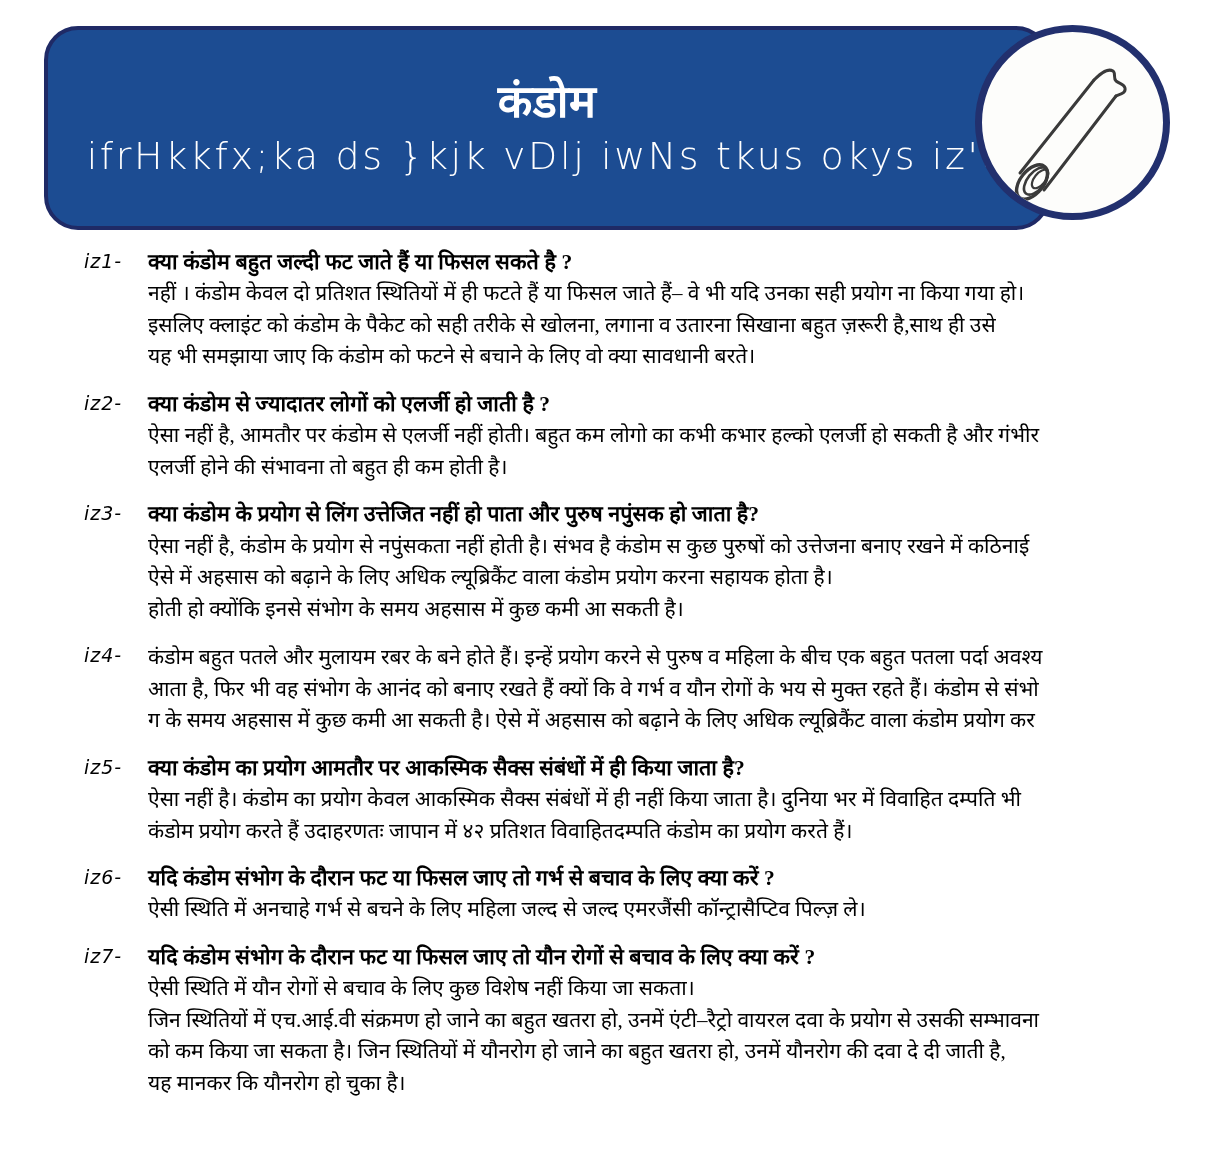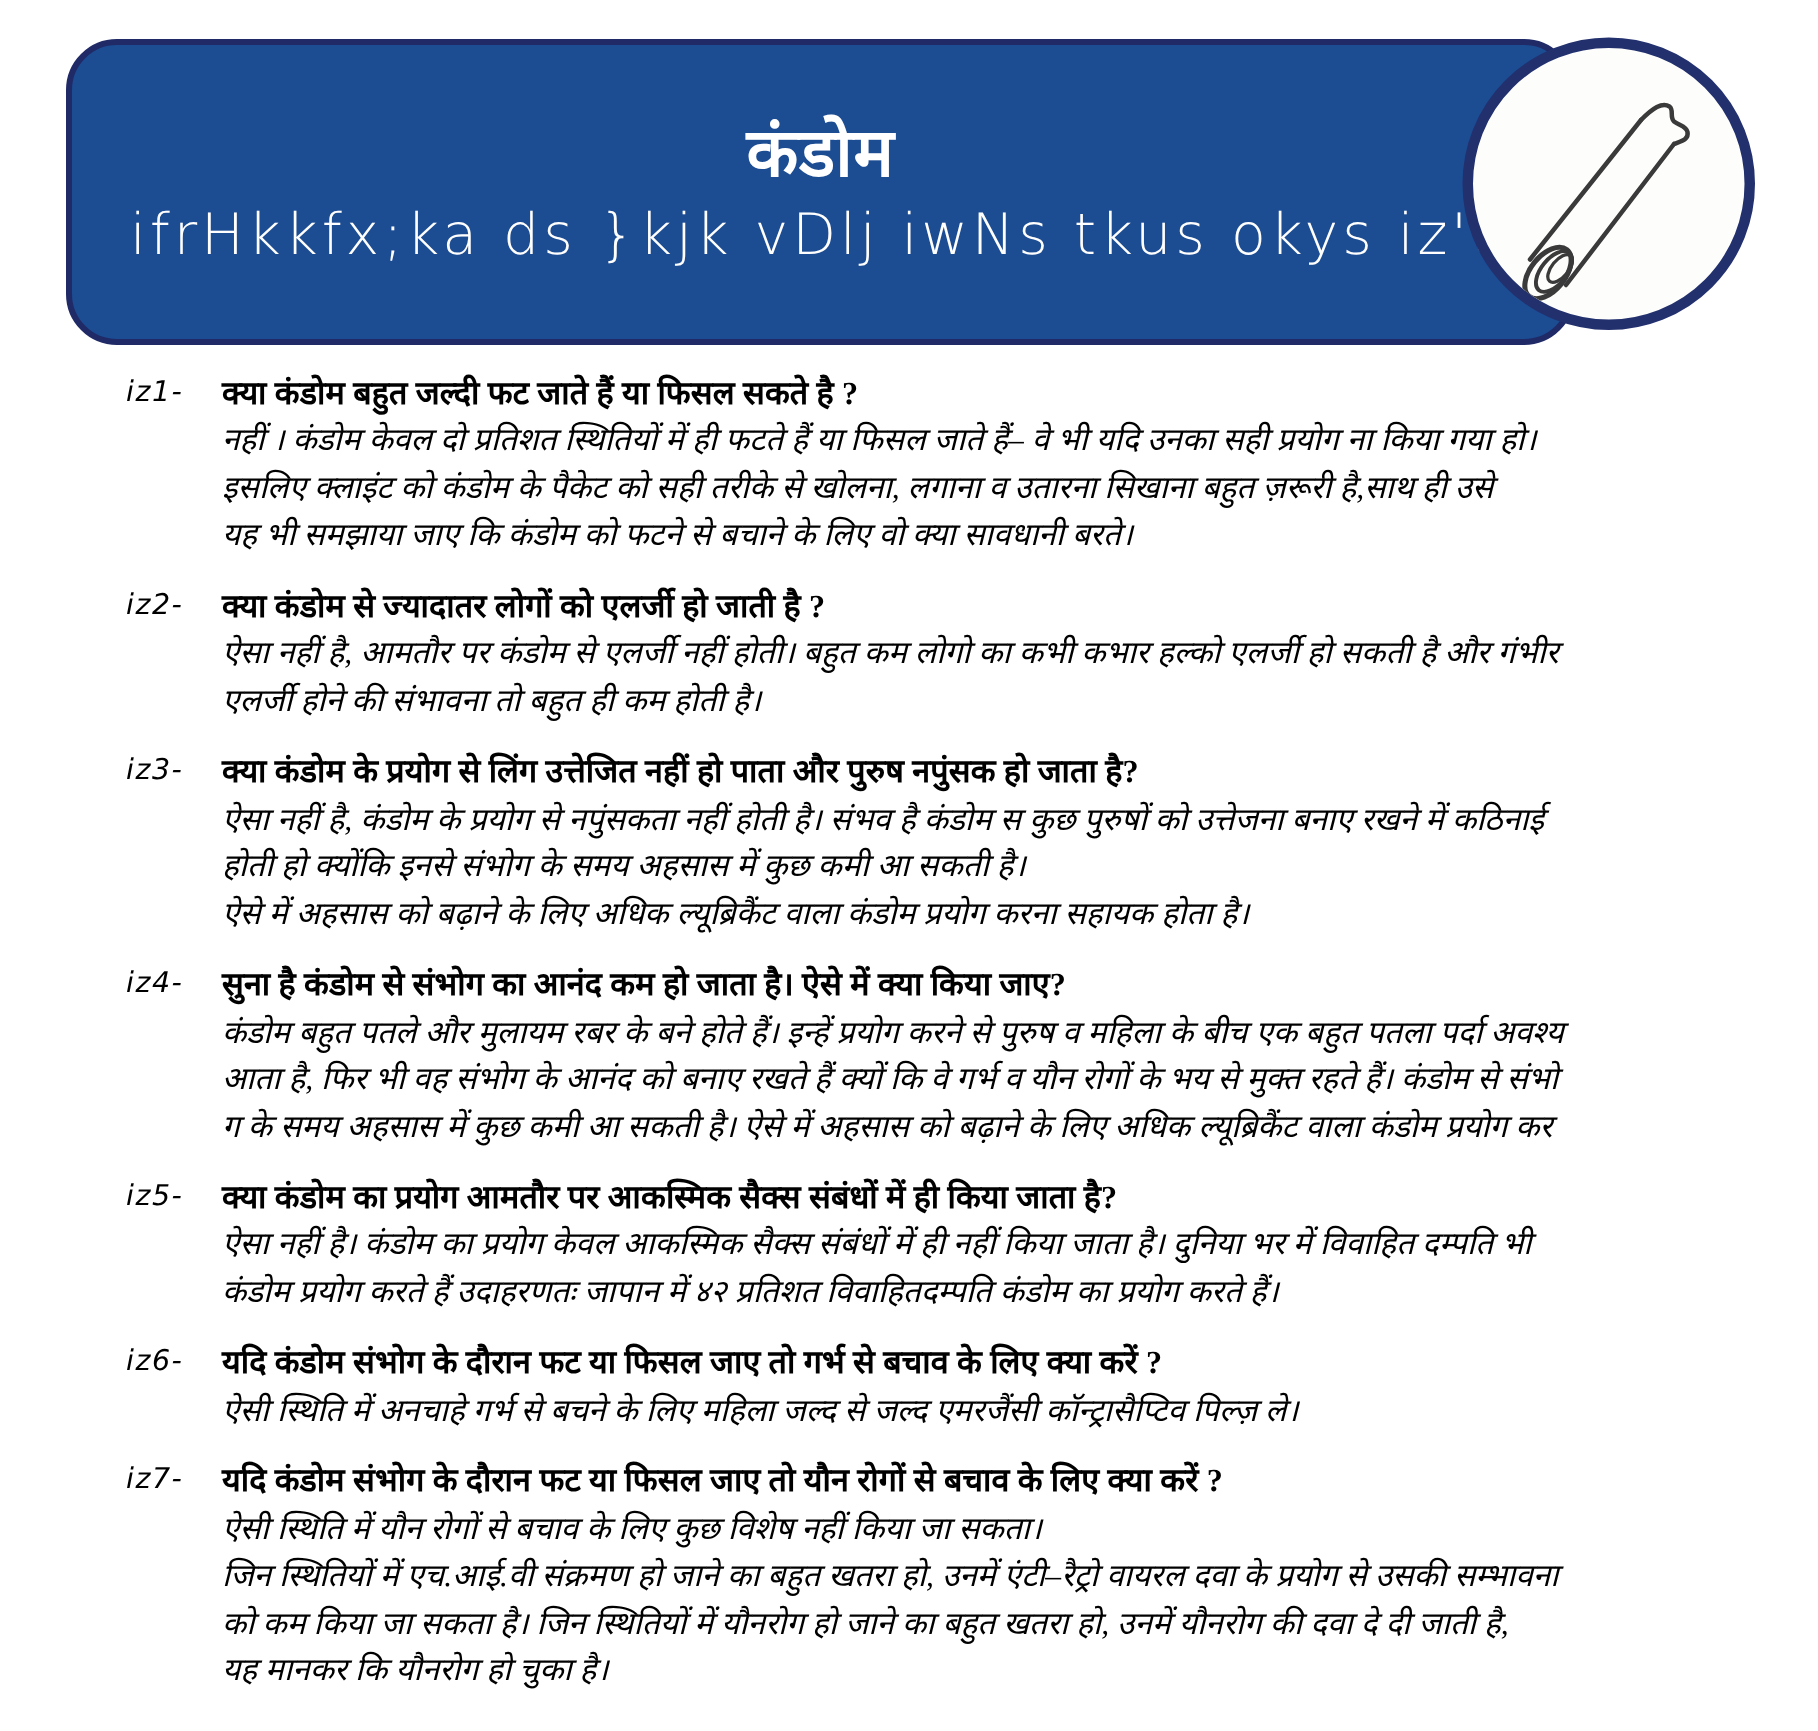--- a/index.html
+++ b/index.html
@@ -119,21 +119,20 @@
     letter-spacing: 0.1px;
   }
   .a-text {
     margin: 0 0 0 64px;
     font-family: "Liberation Serif", "DejaVu Serif", serif;
     font-size: 21px;
     line-height: 1.5;
     text-align: justify;
     text-justify: inter-word;
     letter-spacing: 0.05px;
-    font-style: italic;
   }
   .a-text .para {
     display: block;
   }
   .a-text .para + .para {
     margin-top: 0;
   }
 </style>
 </head>
 <body>
@@ -181,28 +180,27 @@
       <span class="para">ऐसा नहीं है, आमतौर पर कंडोम से एलर्जी नहीं होती। बहुत कम लोगो का कभी कभार  हल्को एलर्जी हो सकती है और गंभीर</span>
       <span class="para">एलर्जी  होने की संभावना तो बहुत ही कम होती है।</span>
     </div>
   </div>
 
   <div class="qa-block">
     <div class="q-marker">iz3-</div>
     <p class="q-text">क्या कंडोम के प्रयोग से लिंग उत्तेजित नहीं हो पाता और पुरुष नपुंसक हो जाता है?</p>
     <div class="a-text">
       <span class="para">ऐसा नहीं है, कंडोम के प्रयोग से नपुंसकता नहीं होती है। संभव है कंडोम स कुछ पुरुषों को उत्तेजना बनाए रखने में कठिनाई</span>
+      <span class="para">ऐसे में अहसास को बढ़ाने के लिए अधिक ल्यूब्रिकैंट वाला कंडोम प्रयोग करना सहायक होता है।</span>
       <span class="para">होती हो क्योंकि इनसे संभोग के समय अहसास में कुछ कमी आ सकती है।</span>
-      <span class="para">ऐसे में अहसास को बढ़ाने के लिए अधिक ल्यूब्रिकैंट वाला कंडोम प्रयोग करना सहायक होता है।</span>
     </div>
   </div>
 
   <div class="qa-block">
     <div class="q-marker">iz4-</div>
-    <p class="q-text">सुना है कंडोम से संभोग का आनंद कम हो जाता है। ऐसे में क्या किया जाए?</p>
     <div class="a-text">
       <span class="para">कंडोम बहुत पतले और मुलायम रबर के बने होते हैं। इन्हें प्रयोग करने से पुरुष व महिला के बीच एक बहुत पतला पर्दा अवश्य</span>
       <span class="para">आता है, फिर भी वह संभोग के आनंद को बनाए रखते हैं क्यों कि वे गर्भ व यौन रोगों के भय से मुक्त रहते हैं। कंडोम से संभो</span>
       <span class="para">ग के समय अहसास में कुछ कमी आ सकती है। ऐसे में अहसास को  बढ़ाने के लिए अधिक ल्यूब्रिकैंट वाला कंडोम  प्रयोग कर</span>
     </div>
   </div>
 
   <div class="qa-block">
     <div class="q-marker">iz5-</div>
     <p class="q-text">क्या कंडोम का प्रयोग आमतौर पर आकस्मिक सैक्स संबंधों में ही किया जाता है?</p>

